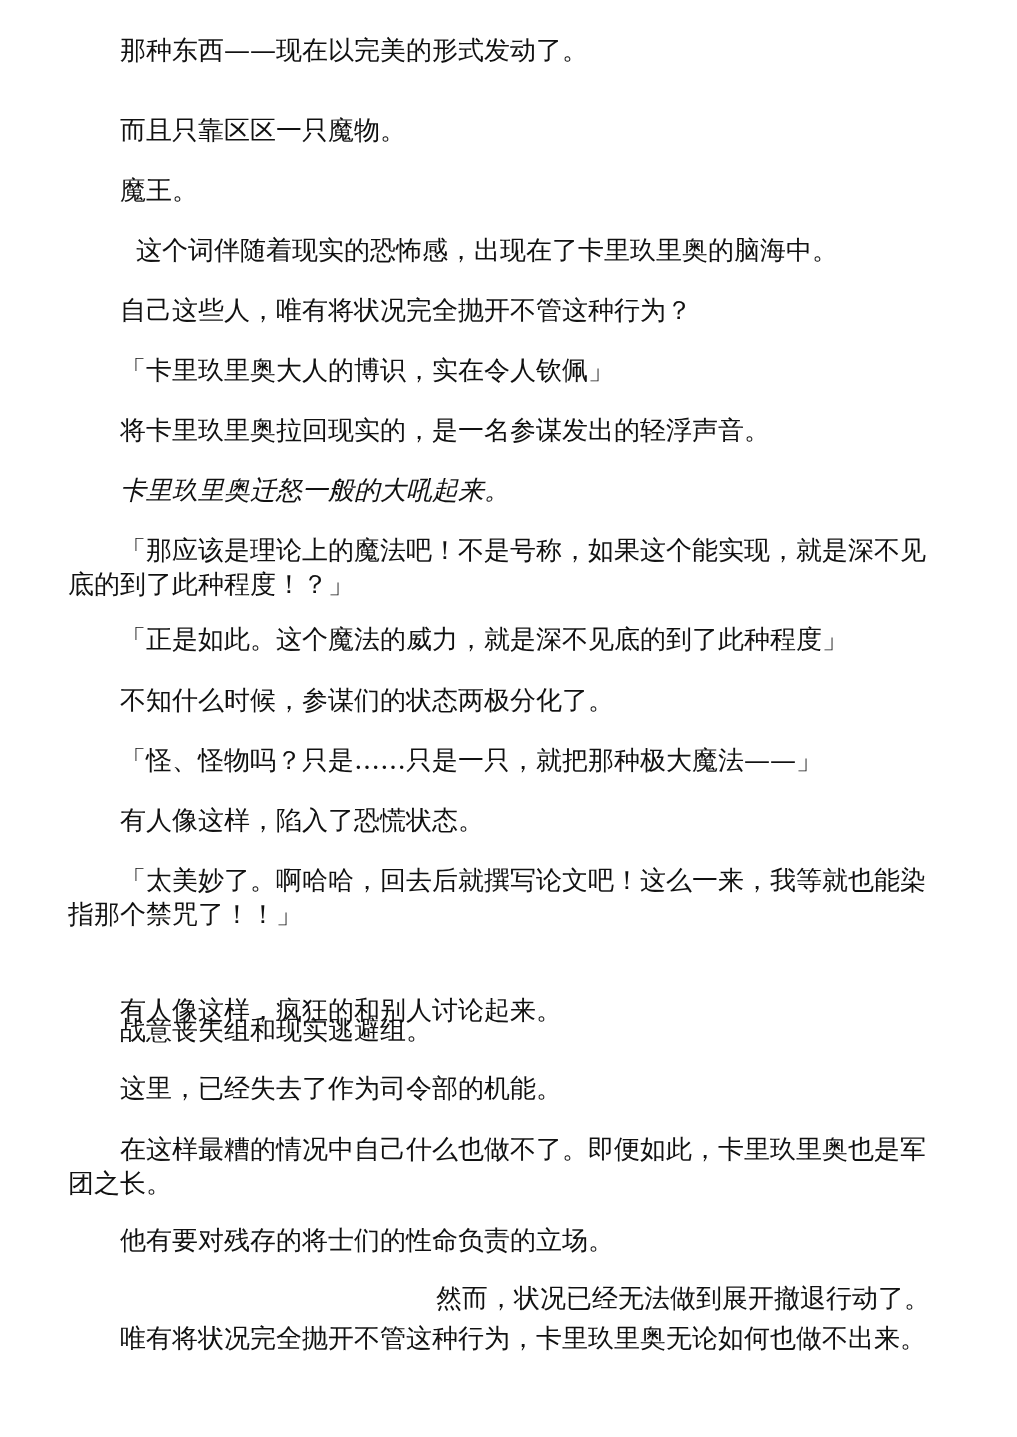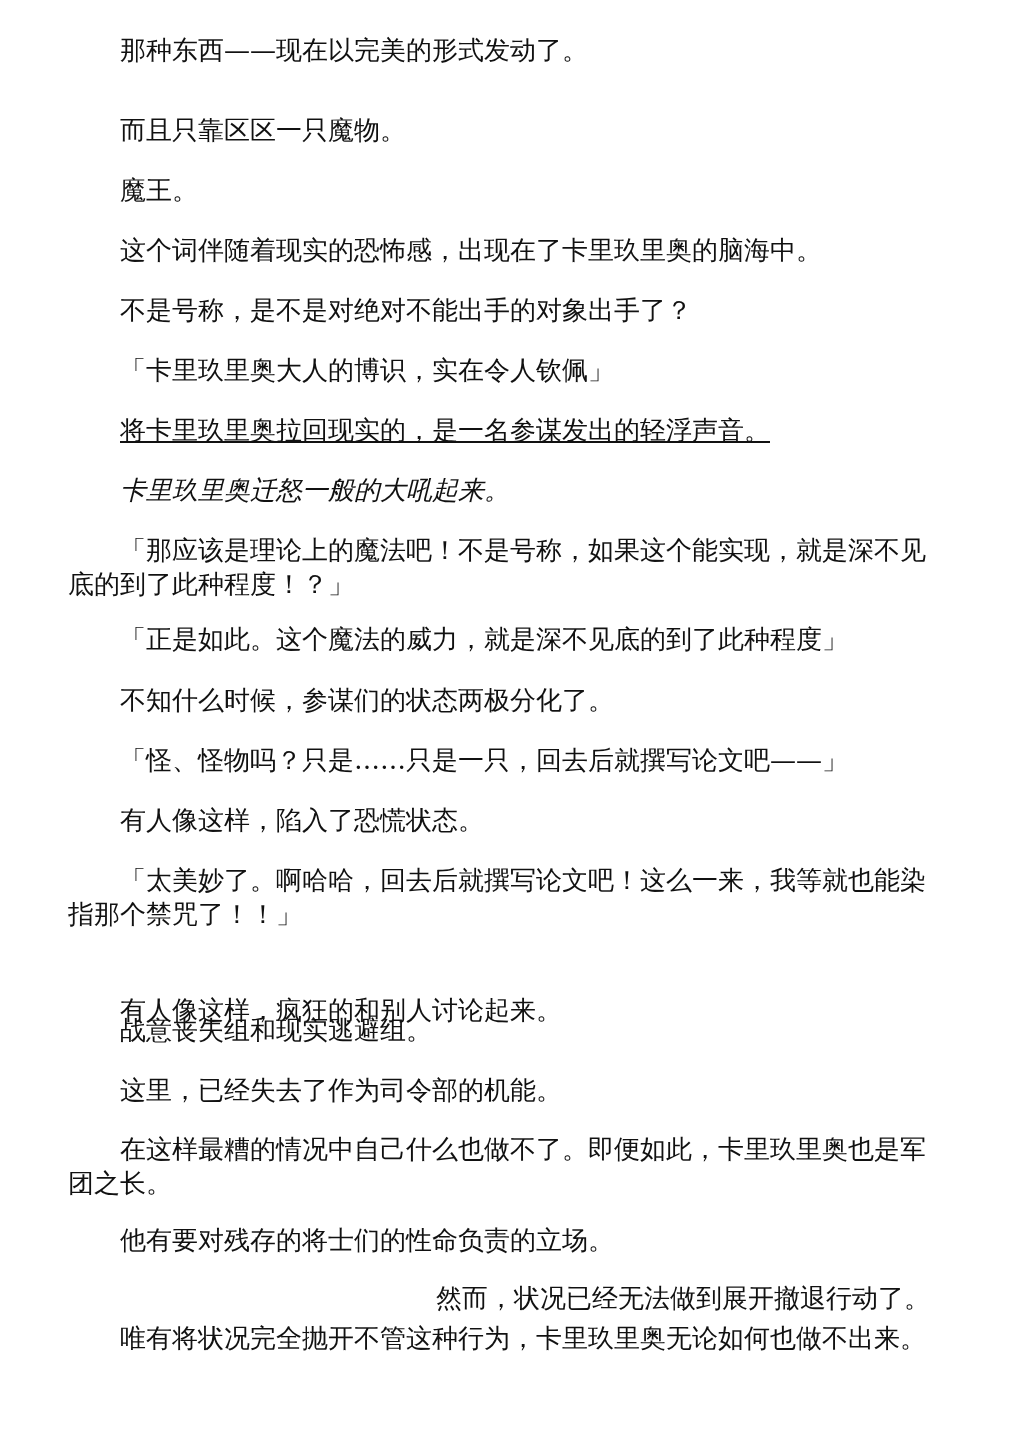--- a/index.html
+++ b/index.html
@@ -30,31 +30,31 @@
       word-break: break-all;
     }
   </style>
 </head>
 <body>
 
 <div class="page">
   <p class="para" style="position: absolute; top: 33px; left: 0px; width: 862px;">那种东西——现在以完美的形式发动了。</p>
   <p class="para" style="position: absolute; top: 113px; left: 0px; width: 862px;">而且只靠区区一只魔物。</p>
   <p class="para" style="position: absolute; top: 173px; left: 0px; width: 862px;">魔王。</p>
-  <p class="para" style="position: absolute; top: 233px; left: 0px; width: 862px;">这个词伴随着现实的恐怖感，出现在了卡里玖里奥的脑海中。</p>
-  <p class="para" style="position: absolute; top: 293px; left: 0px; width: 862px;">不是号称，是不是对绝对不能出手的对象出手了？</p>
+  <p class="para" style="position: absolute; top: 233px; left: 16px; width: 862px;">这个词伴随着现实的恐怖感，出现在了卡里玖里奥的脑海中。</p>
+  <p class="para" style="position: absolute; top: 293px; left: 0px; width: 862px;">自己这些人，唯有将状况完全抛开不管这种行为？</p>
   <p class="para" style="position: absolute; top: 353px; left: 0px; width: 862px;">「卡里玖里奥大人的博识，实在令人钦佩」</p>
-  <p class="para" style="position: absolute; top: 413px; left: 0px; width: 862px; text-decoration: underline;">将卡里玖里奥拉回现实的，是一名参谋发出的轻浮声音。</p>
+  <p class="para" style="position: absolute; top: 413px; left: 0px; width: 862px;">将卡里玖里奥拉回现实的，是一名参谋发出的轻浮声音。</p>
   <p class="para" style="position: absolute; top: 473px; left: 0px; width: 862px; font-style: italic;">卡里玖里奥迁怒一般的大吼起来。</p>
   <p class="para" style="position: absolute; top: 533px; left: 0px; width: 862px;">「那应该是理论上的魔法吧！不是号称，如果这个能实现，就是深不见底的到了此种程度！？」</p>
   <p class="para" style="position: absolute; top: 622px; left: 0px; width: 862px;">「正是如此。这个魔法的威力，就是深不见底的到了此种程度」</p>
   <p class="para" style="position: absolute; top: 683px; left: 0px; width: 862px;">不知什么时候，参谋们的状态两极分化了。</p>
-  <p class="para" style="position: absolute; top: 743px; left: 0px; width: 862px;">「怪、怪物吗？只是……只是一只，回去后就撰写论文吧——」</p>
+  <p class="para" style="position: absolute; top: 743px; left: 0px; width: 862px;">「怪、怪物吗？只是……只是一只，就把那种极大魔法——」</p>
   <p class="para" style="position: absolute; top: 803px; left: 0px; width: 862px;">有人像这样，陷入了恐慌状态。</p>
   <p class="para" style="position: absolute; top: 863px; left: 0px; width: 862px;">「太美妙了。啊哈哈，回去后就撰写论文吧！这么一来，我等就也能染指那个禁咒了！！」</p>
   <p class="para" style="position: absolute; top: 953px; left: 0px; width: 862px; margin-top: 40px;">有人像这样，疯狂的和别人讨论起来。</p>
   <p class="para" style="position: absolute; top: 1013px; left: 0px; width: 862px;">战意丧失组和现实逃避组。</p>
-  <p class="para" style="position: absolute; top: 1073px; left: 0px; width: 862px;">这里，已经失去了作为司令部的机能。</p>
+  <p class="para" style="position: absolute; top: 1073px; left: 0px; width: 862px; font-family: Liberation Mono, monospace;">这里，已经失去了作为司令部的机能。</p>
   <p class="para" style="position: absolute; top: 1133px; left: 0px; width: 862px; font-family: Liberation Serif, serif;">在这样最糟的情况中自己什么也做不了。即便如此，卡里玖里奥也是军团之长。</p>
   <p class="para" style="position: absolute; top: 1223px; left: 0px; width: 862px;">他有要对残存的将士们的性命负责的立场。</p>
   <p class="para" style="position: absolute; top: 1283px; left: 0px; width: 862px; margin-top: 38px;">唯有将状况完全抛开不管这种行为，卡里玖里奥无论如何也做不出来。</p>
   <p class="para" style="position: absolute; top: 1281px; left: 0px; width: 862px; text-align: right;">然而，状况已经无法做到展开撤退行动了。</p>
 </div>
 
 </body></html>

